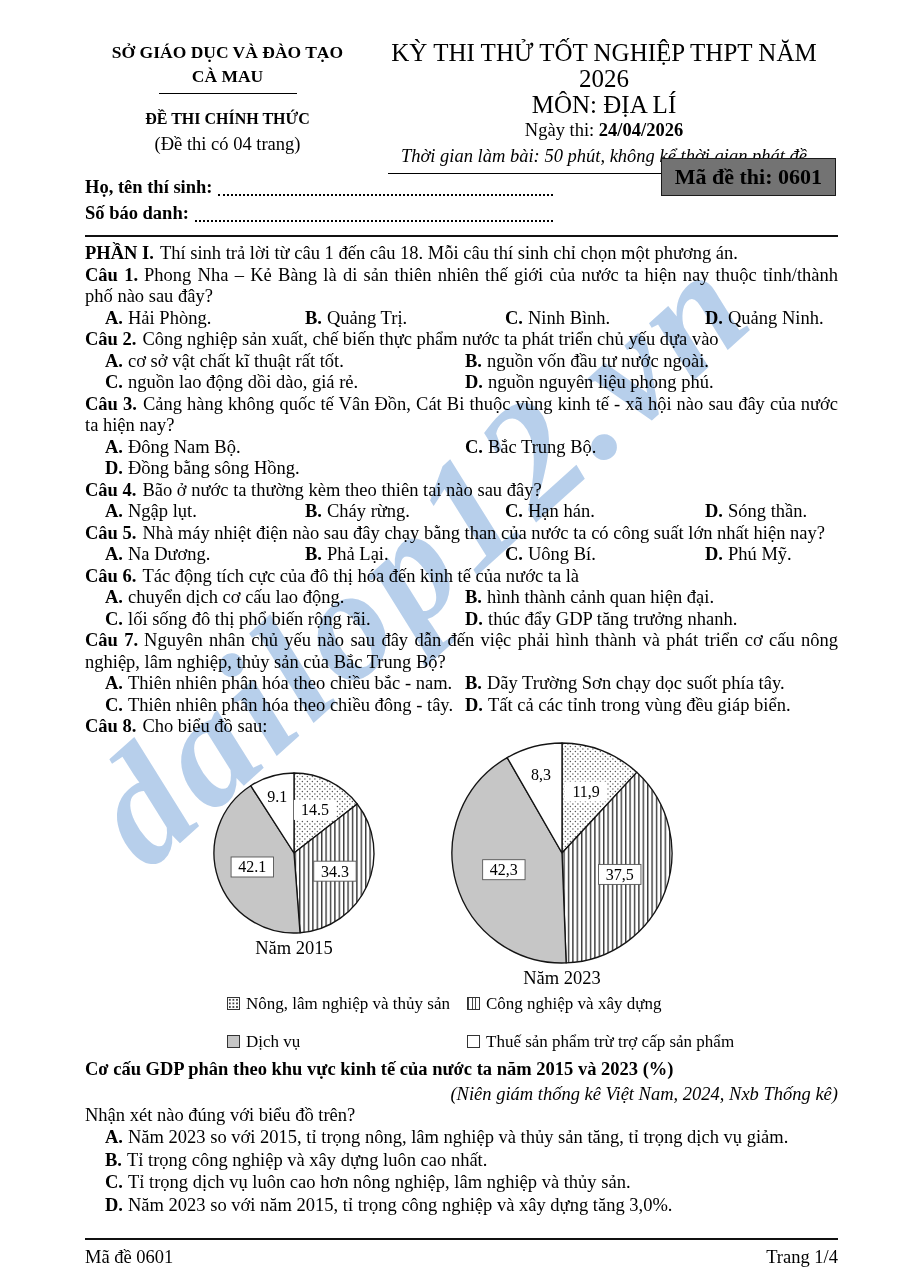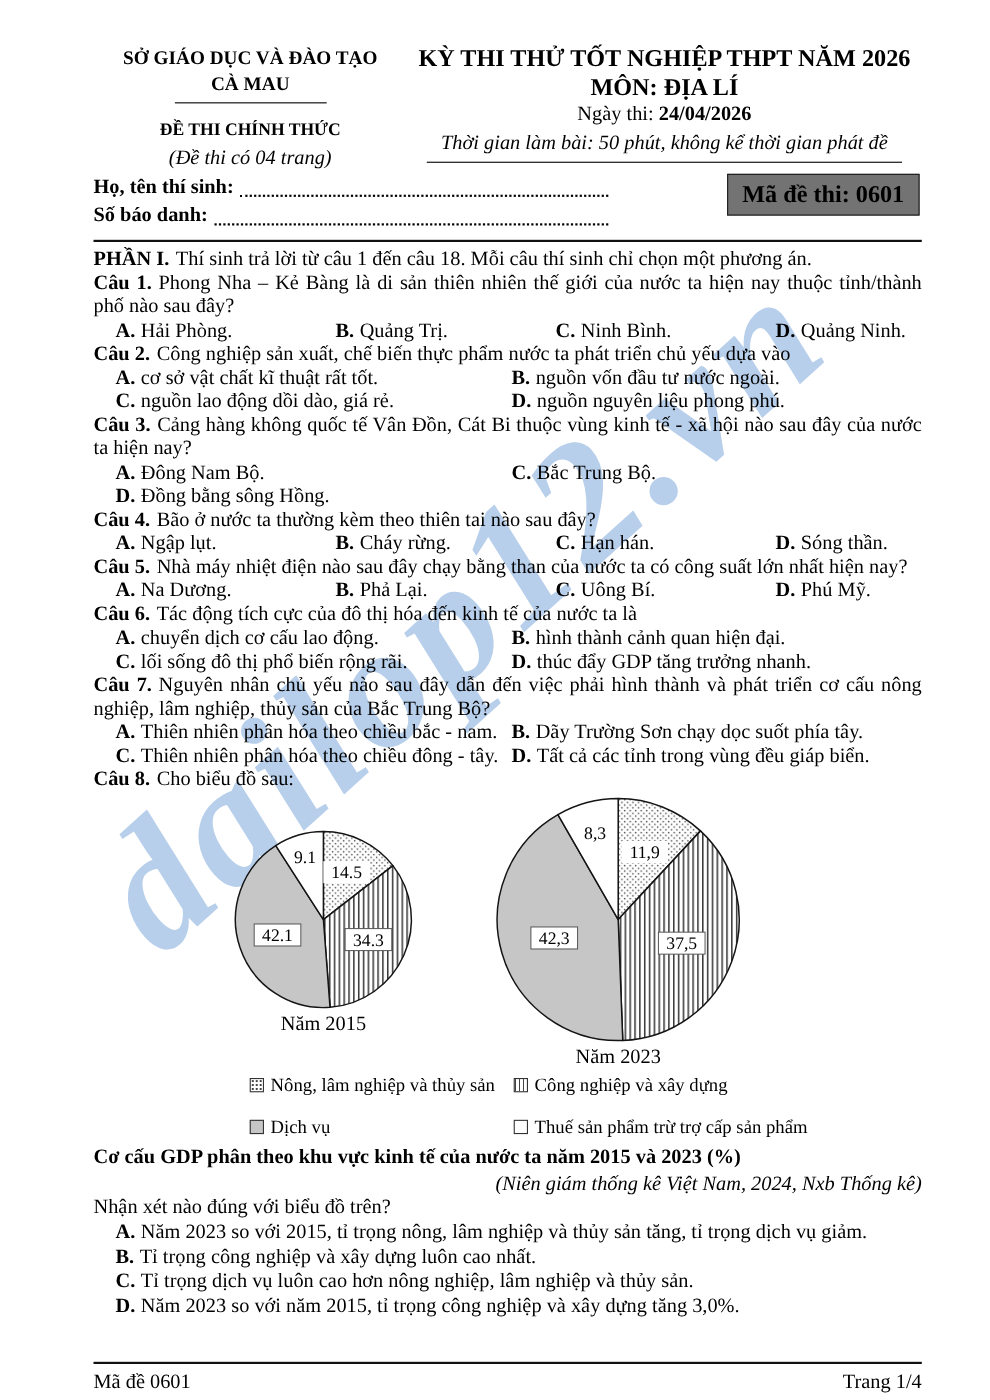--- a/index.html
+++ b/index.html
@@ -9,22 +9,22 @@
       font-size:158px;font-style:italic;font-weight:bold;letter-spacing:6px;
       color:#abc7e8;opacity:.85;transform:rotate(-42deg);transform-origin:0 50%;pointer-events:none}
   .content{position:relative;z-index:1;padding:40px 62px 0 85px}
   
   .hdr{display:flex}
   .hdr-left{width:285px;text-align:center}
   .hdr-right{flex:1;text-align:center}
   .hl1{font-weight:bold;font-size:17.5px;line-height:24px}
   .u1{width:138px;border-top:1.7px solid #000;margin:5px auto 13px}
   .exam-type{font-weight:bold;font-size:16px;line-height:24px}
-  .pages-note{font-style:italic;font-size:18.5px;line-height:26px}
-  .hr1{font-weight:bold;font-size:22px;line-height:26px}
+  .pages-note{font-size:18.5px;line-height:26px}
+  .hr1{font-weight:normal;font-size:25px;line-height:26px}
   .hr-date{font-size:18.5px;line-height:25px}
   .hr-dur{font-style:italic;font-size:18.5px;line-height:26px}
   .u2{width:432px;border-top:1.7px solid #000;margin:4px auto 0}
   .codebox{position:absolute;top:158px;right:64px;border:1.7px solid #1a1a1a;background:#737373;
            font-weight:bold;font-size:22px;padding:5px 13px}
   .fieldrow{display:flex;align-items:flex-end;width:468px;font-size:18.5px;line-height:25px;margin-top:1px}
   .fieldrow b{white-space:nowrap}
   .dots{flex:1;border-bottom:2.2px dotted #000;margin:0 0 4px 6px;height:1px}
   .rule{border-top:2.6px solid #111;margin-top:9px}
   

